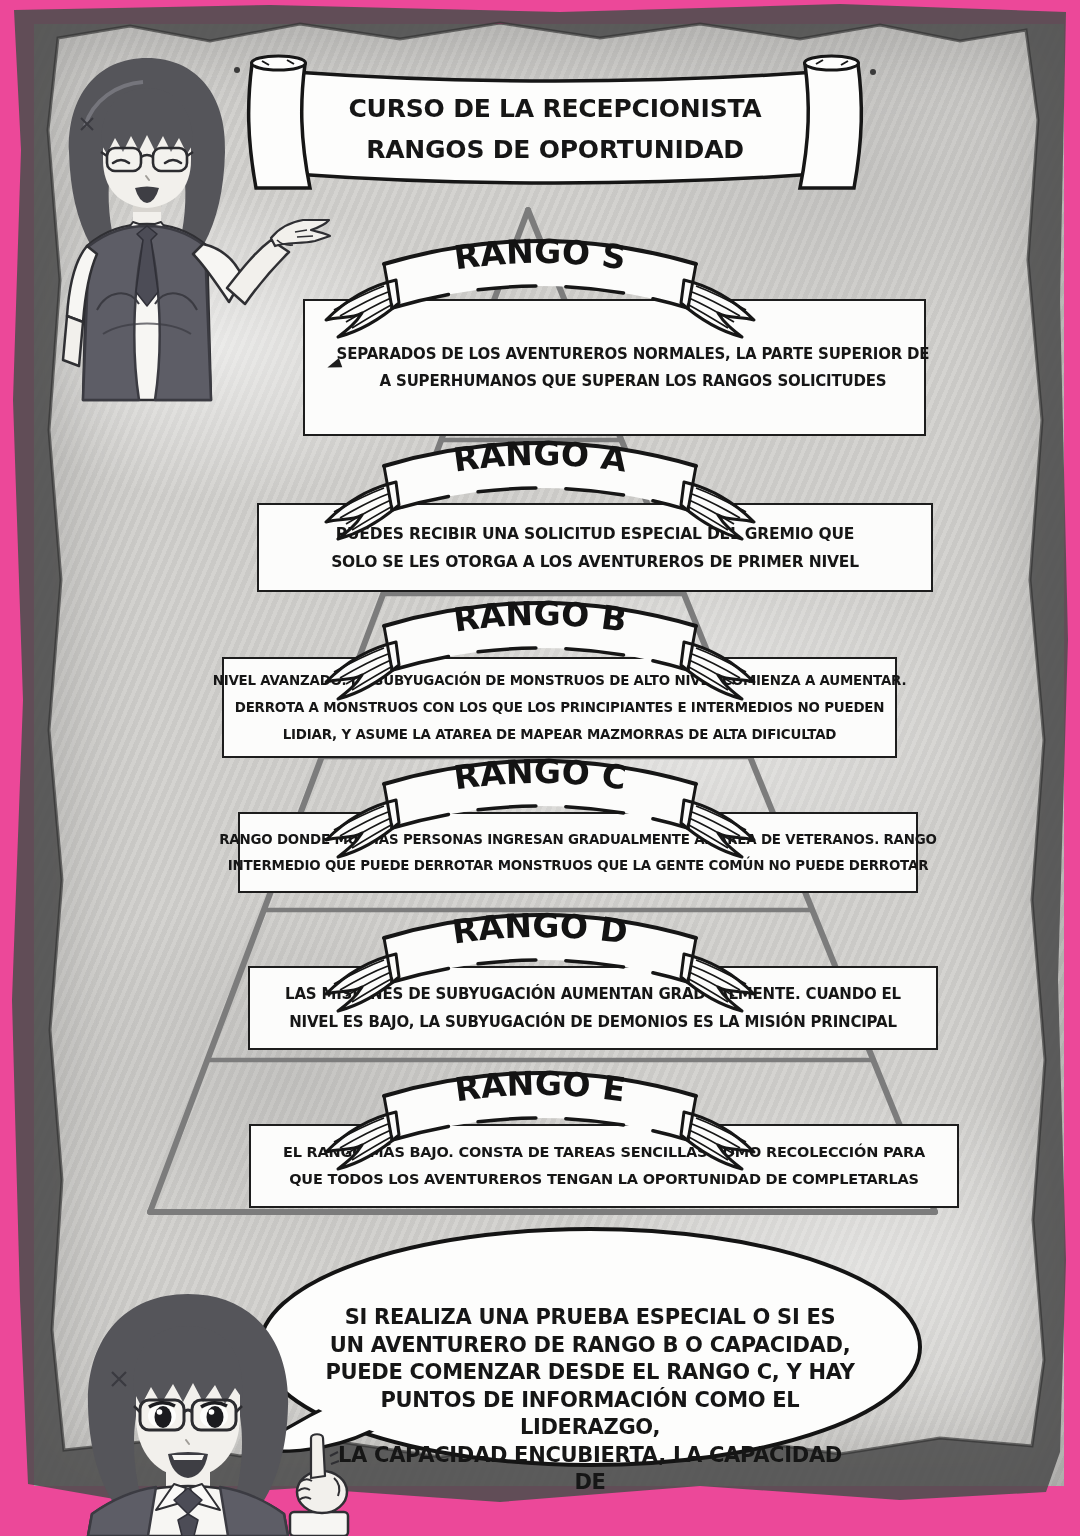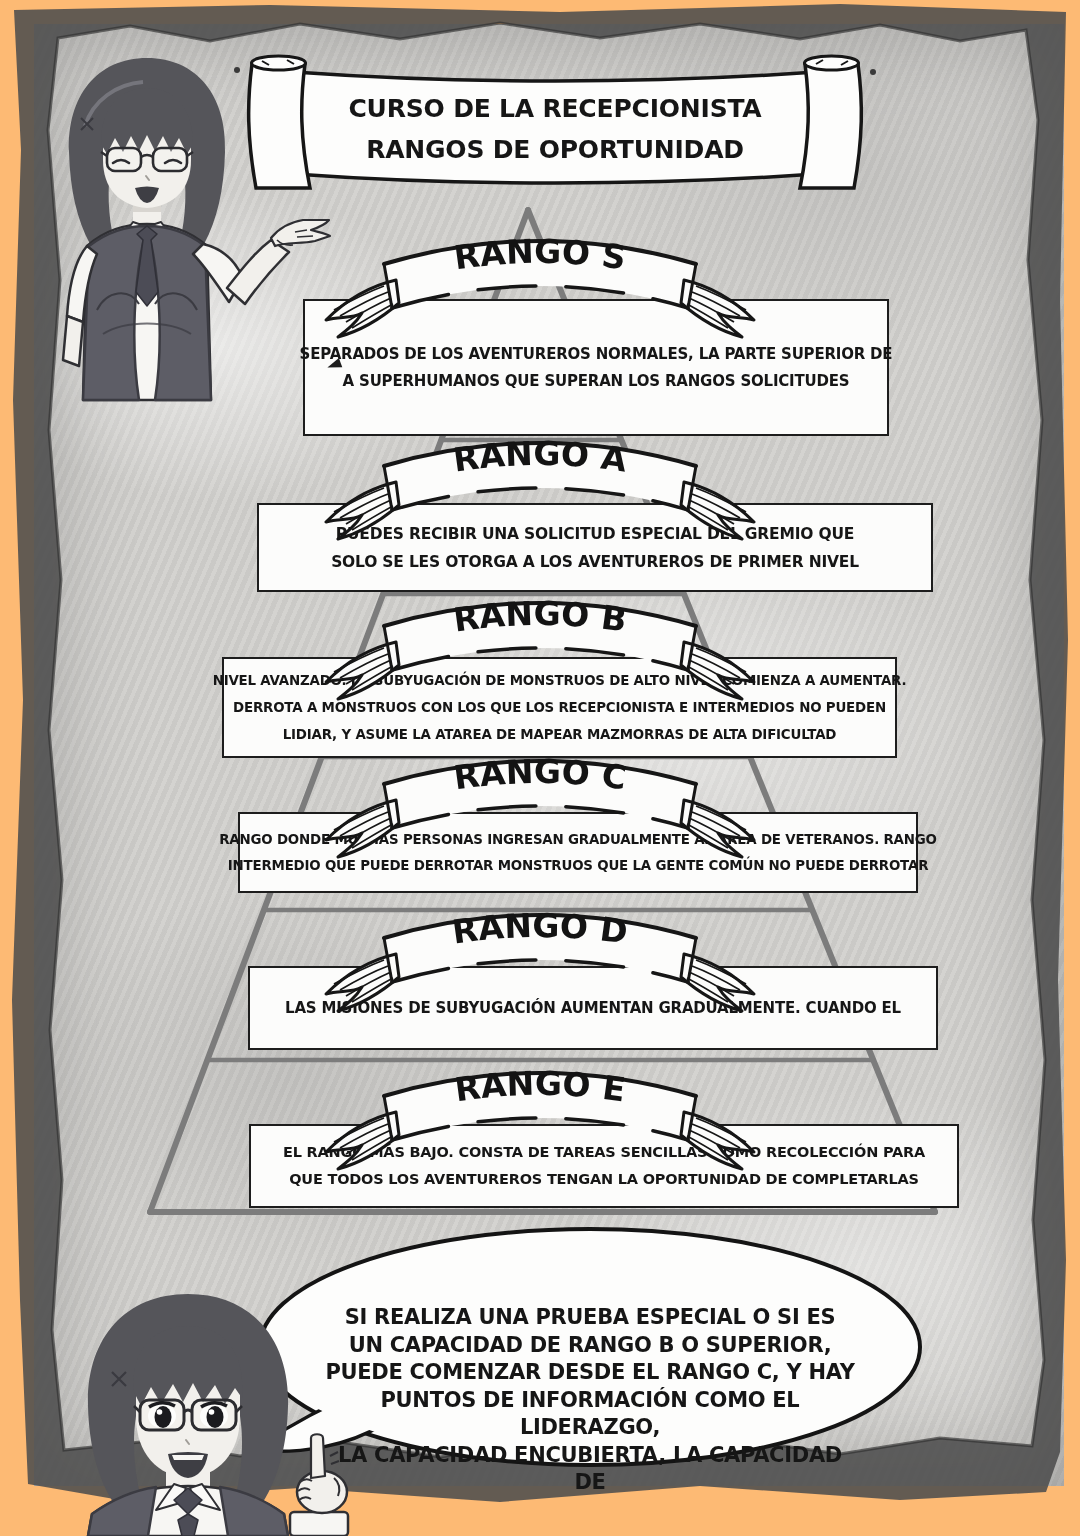--- a/index.html
+++ b/index.html
@@ -1,17 +1,17 @@
 <!DOCTYPE html>
 <html><head>
 <meta charset="utf-8">
 <style>
   html,body{margin:0;padding:0;background:#cfcfcf;}
   .stage{position:relative;width:1080px;height:1536px;overflow:hidden;
-         background:#fdba74;font-family:"DejaVu Sans",sans-serif;color:#161616;}
+         background:#ec4899;font-family:"DejaVu Sans",sans-serif;color:#161616;}
   
   .parchment{position:absolute;left:34px;top:24px;width:1030px;height:1462px;
     background:
       radial-gradient(ellipse 360px 240px at 18% 22%, rgba(255,255,255,.55), rgba(255,255,255,0) 65%),
       radial-gradient(ellipse 420px 300px at 78% 10%, rgba(140,140,140,.20), rgba(140,140,140,0) 60%),
       radial-gradient(ellipse 520px 340px at 62% 48%, rgba(255,255,255,.45), rgba(255,255,255,0) 60%),
       radial-gradient(ellipse 430px 320px at 25% 72%, rgba(125,125,125,.18), rgba(125,125,125,0) 60%),
       radial-gradient(ellipse 500px 300px at 80% 85%, rgba(255,255,255,.40), rgba(255,255,255,0) 60%),
       repeating-linear-gradient(113deg, rgba(255,255,255,.05) 0 4px, rgba(60,60,60,.05) 4px 9px),
       linear-gradient(#d2d1ce,#d2d1ce);
@@ -122,40 +122,41 @@
     <use href="#ribbon-art"></use>
       <path id="tp4" d="M84,84 Q240,38 396,84" fill="none"></path>
     <text font-size="33"><textPath href="#tp4" startOffset="50%" text-anchor="middle">RANGO D</textPath></text>
   </svg>
   <svg class="ribbon" style="left:300px;top:1034px" width="480" height="134" viewBox="0 0 480 134">
     <use href="#ribbon-art"></use>
       <path id="tp5" d="M84,84 Q240,38 396,84" fill="none"></path>
     <text font-size="33"><textPath href="#tp5" startOffset="50%" text-anchor="middle">RANGO E</textPath></text>
   </svg>
 
-  <div class="rank-box" style="left:303px;top:299px;width:582px;height:133px;font-size:15px;line-height:27px;">
+  <div class="rank-box" style="left:303px;top:299px;width:582px;height:133px;font-size:15px;line-height:27px;padding-left:37px;">
     <div class="line">SEPARADOS DE LOS AVENTUREROS NORMALES, LA PARTE SUPERIOR DE</div>
     <div class="line">A SUPERHUMANOS QUE SUPERAN LOS RANGOS SOLICITUDES</div>
   </div>
   <div class="arrow-mark"></div>
   <div class="rank-box" style="left:257px;top:503px;width:672px;height:85px;font-size:15.5px;line-height:28px;">
     <div class="line">PUEDES RECIBIR UNA SOLICITUD ESPECIAL DEL GREMIO QUE</div>
     <div class="line">SOLO SE LES OTORGA A LOS AVENTUREROS DE PRIMER NIVEL</div>
   </div>
   <div class="rank-box" style="left:222px;top:657px;width:671px;height:97px;font-size:13.4px;line-height:27px;">
     <div class="line">NIVEL AVANZADO. LA SUBYUGACIÓN DE MONSTRUOS DE ALTO NIVEL COMIENZA A AUMENTAR.</div>
-    <div class="line">DERROTA A MONSTRUOS CON LOS QUE LOS RECEPCIONISTA E INTERMEDIOS NO PUEDEN</div>
+    <div class="line">DERROTA A MONSTRUOS CON LOS QUE LOS PRINCIPIANTES E INTERMEDIOS NO PUEDEN</div>
     <div class="line">LIDIAR, Y ASUME LA ATAREA DE MAPEAR MAZMORRAS DE ALTA DIFICULTAD</div>
   </div>
   <div class="rank-box" style="left:238px;top:812px;width:676px;height:77px;font-size:13.4px;line-height:26px;">
     <div class="line">RANGO DONDE MUCHAS PERSONAS INGRESAN GRADUALMENTE AL ÁREA DE VETERANOS. RANGO</div>
     <div class="line">INTERMEDIO QUE PUEDE DERROTAR MONSTRUOS QUE LA GENTE COMÚN NO PUEDE DERROTAR</div>
   </div>
   <div class="rank-box" style="left:248px;top:966px;width:686px;height:80px;font-size:15px;line-height:28px;">
     <div class="line">LAS MISIONES DE SUBYUGACIÓN AUMENTAN GRADUALMENTE. CUANDO EL</div>
+    <div class="line">NIVEL ES BAJO, LA SUBYUGACIÓN DE DEMONIOS ES LA MISIÓN PRINCIPAL</div>
   </div>
   <div class="rank-box" style="left:249px;top:1124px;width:706px;height:80px;font-size:14.5px;line-height:27px;">
     <div class="line">EL RANGO MÁS BAJO. CONSTA DE TAREAS SENCILLAS COMO RECOLECCIÓN PARA</div>
     <div class="line">QUE TODOS LOS AVENTUREROS TENGAN LA OPORTUNIDAD DE COMPLETARLAS</div>
   </div>
 
   <svg class="layer frame" viewBox="0 0 1080 1536">
     <path fill-rule="evenodd" fill="#4d4d4d" opacity="0.88" d="
       M14,10 L270,5 L560,12 L840,4 L1066,12 L1060,300 L1068,640 L1058,980 L1066,1260 L1060,1452
       L1046,1492 L900,1500 L700,1486 L500,1502 L300,1488 L120,1500 L28,1484
@@ -171,21 +172,21 @@
       L52,1330 L62,1180 L50,1030 L62,880 L49,730 L61,580 L49,430 L60,280 L48,130 Z"></path>
   </svg>
 
   <svg class="layer bubble-layer" viewBox="0 0 1080 1536">
     <ellipse cx="590" cy="1347" rx="330" ry="118" fill="#fdfdfc" stroke="#141414" stroke-width="4"></ellipse>
     <path d="M368,1388 C320,1408 285,1428 252,1450 C300,1455 348,1446 384,1424 Z" fill="#fdfdfc" stroke="#141414" stroke-width="3.5" stroke-linejoin="round"></path>
     <ellipse cx="590" cy="1347" rx="325" ry="113" fill="#fdfdfc" stroke="none"></ellipse>
   </svg>
   <div class="bubble-text">
     <div>SI REALIZA UNA PRUEBA ESPECIAL O SI ES</div>
-    <div>UN CAPACIDAD DE RANGO B O SUPERIOR,</div>
+    <div>UN AVENTURERO DE RANGO B O CAPACIDAD,</div>
     <div>PUEDE COMENZAR DESDE EL RANGO C, Y HAY</div>
     <div>PUNTOS DE INFORMACIÓN COMO EL LIDERAZGO,</div>
     <div>LA CAPACIDAD ENCUBIERTA, LA CAPACIDAD DE</div>
   </div>
 
   <svg class="char" style="left:45px;top:48px" width="300" height="352" viewBox="0 0 300 352">
     <g stroke-linejoin="round">
       <path d="M102,10 C52,10 22,48 24,104 C25,142 32,172 45,196 C55,204 66,201 69,193 C63,168 62,140 66,116 L138,116 C142,140 141,168 135,193 C138,201 149,204 159,196 C172,172 179,142 180,104 C182,48 152,10 102,10 Z" fill="#55555a"></path>
       <rect x="88" y="140" width="28" height="42" fill="#f2f0ec"></rect>
       <path d="M88,146 C94,156 110,156 116,146 L116,164 L88,164 Z" fill="#d8d5d0"></path>

